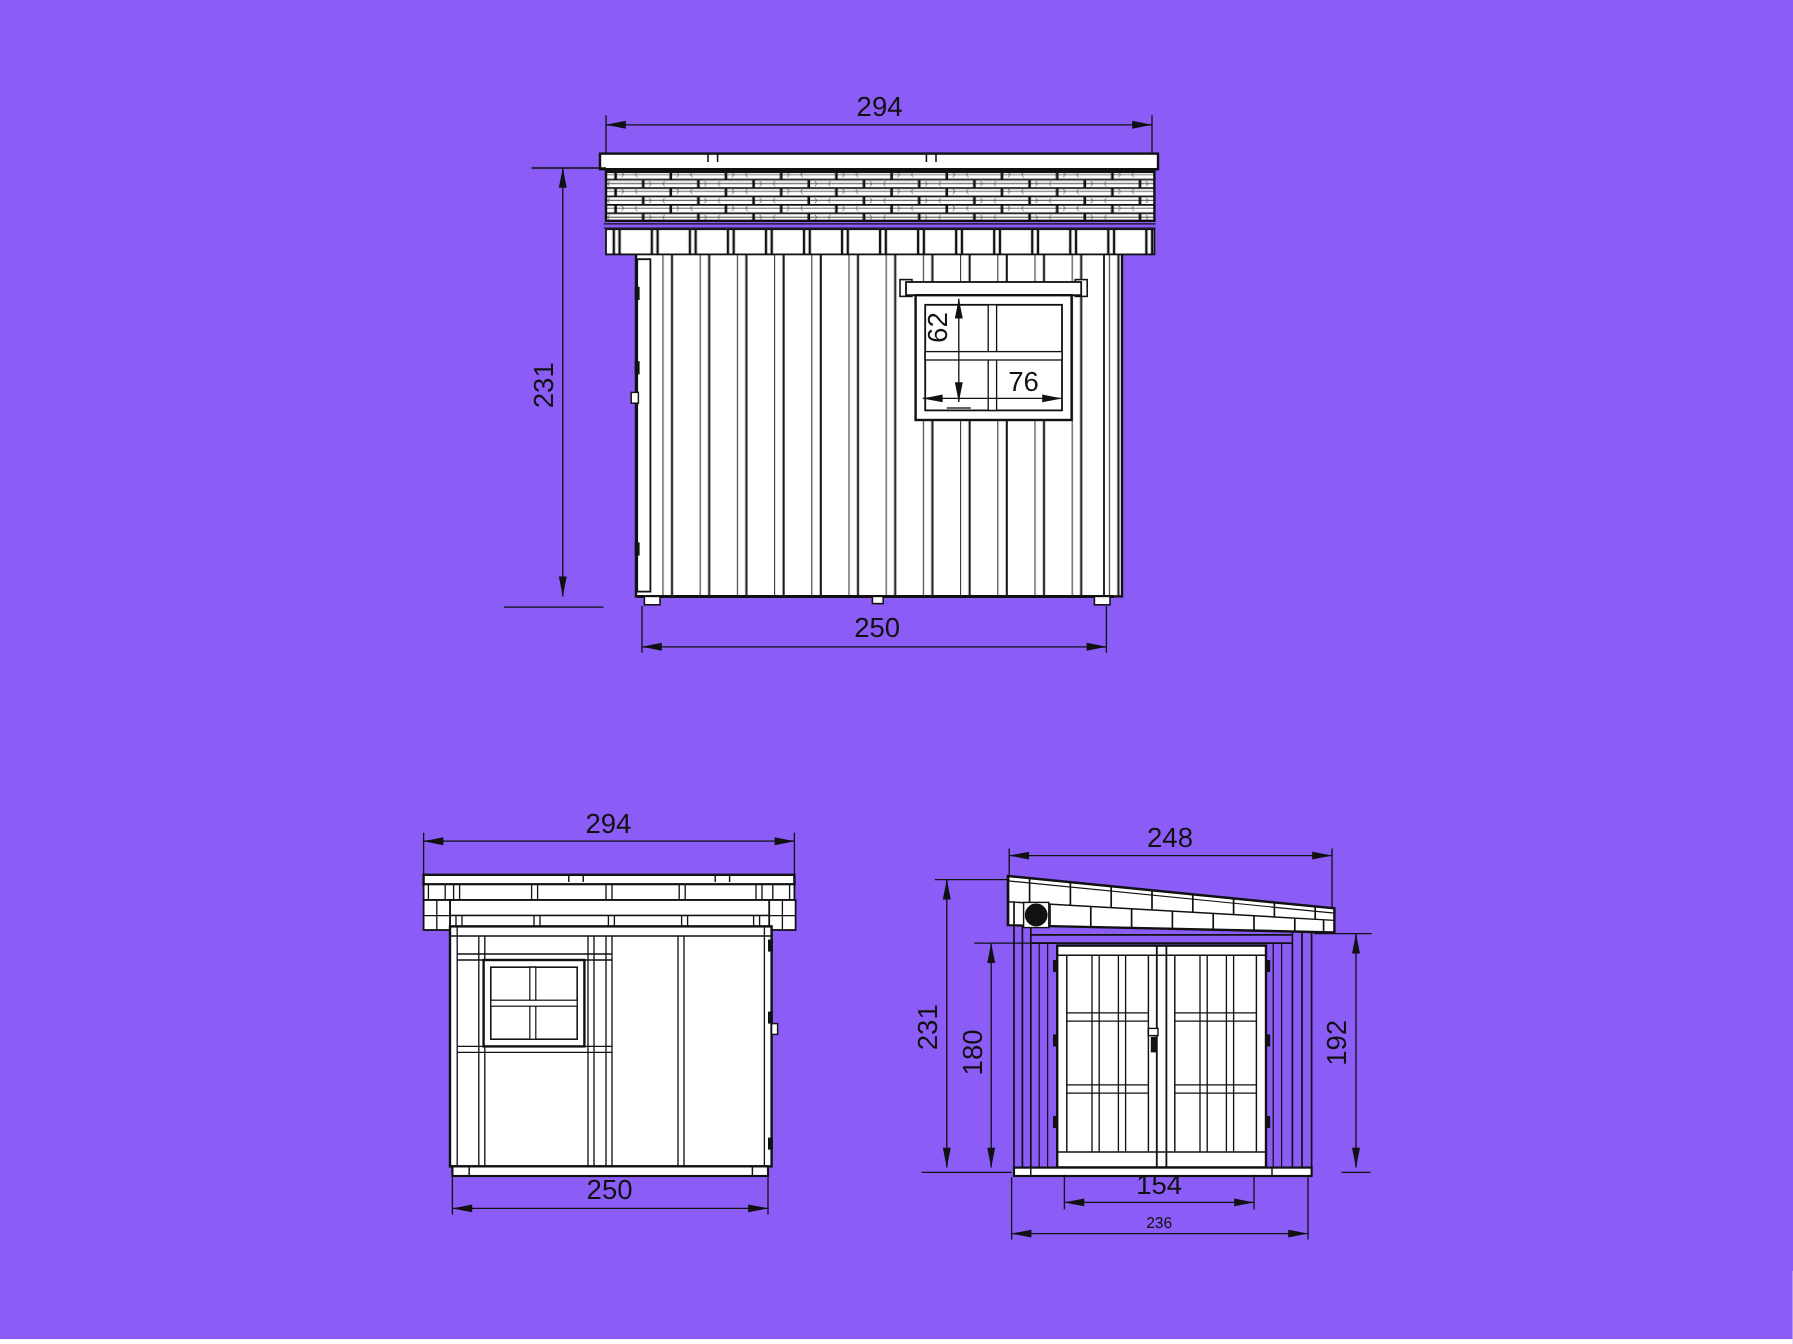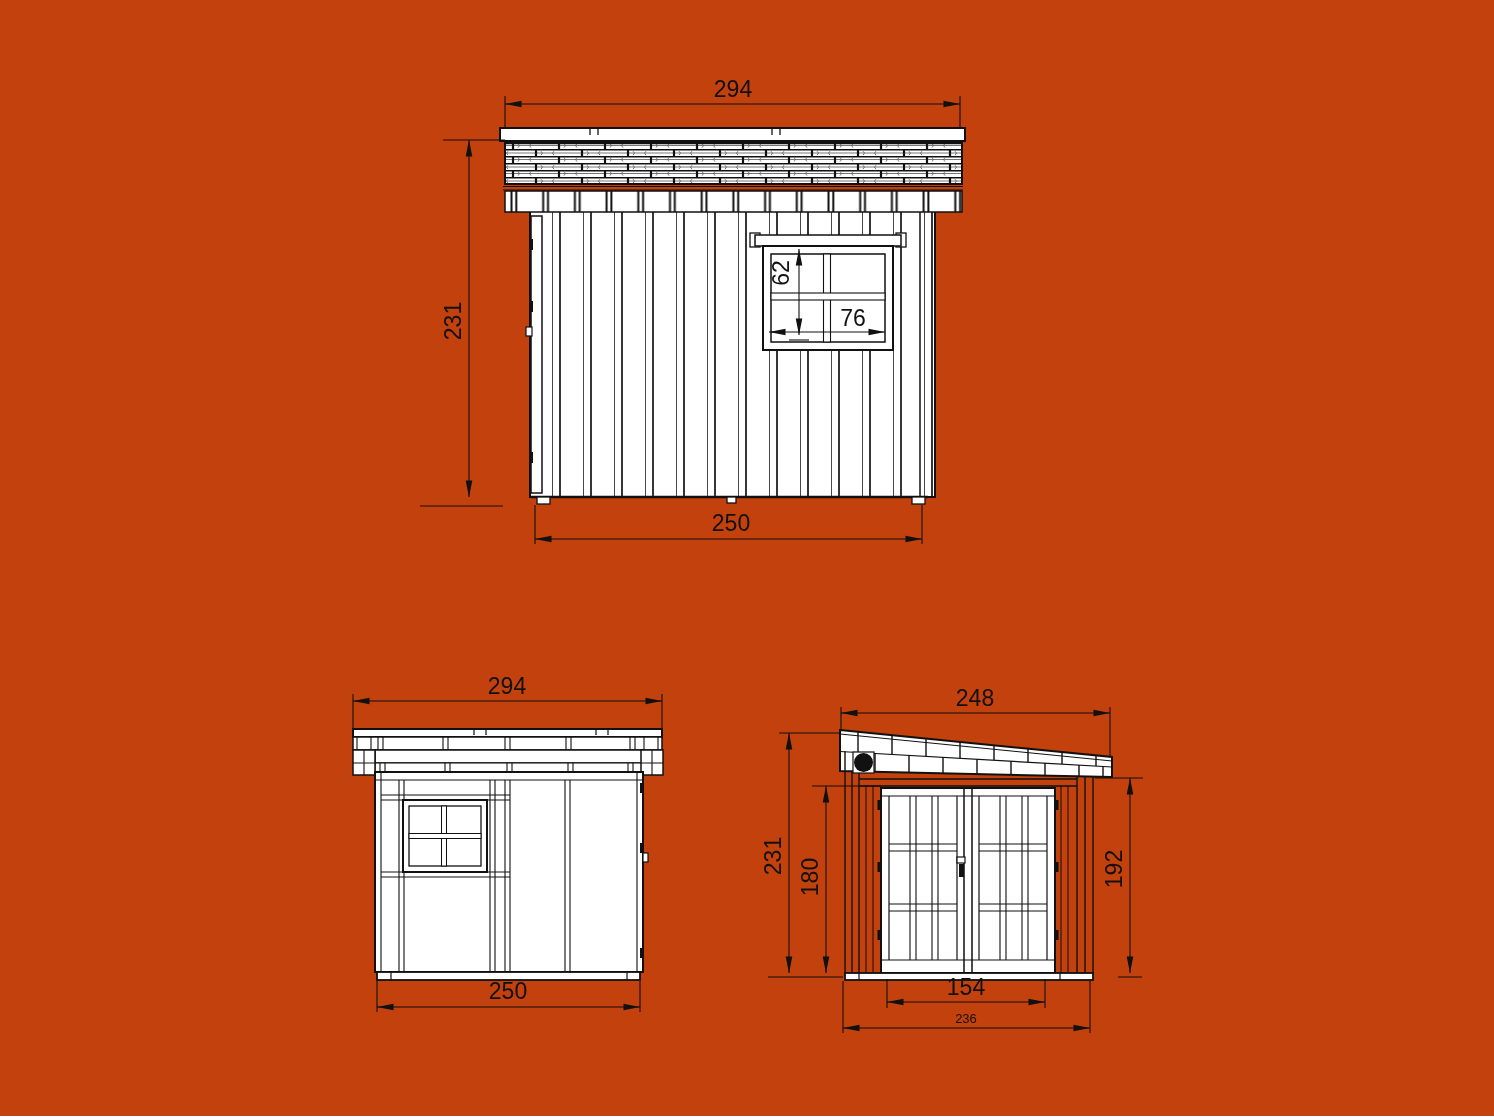--- a/index.html
+++ b/index.html
@@ -1,16 +1,16 @@
 <!DOCTYPE html>
 <html><head>
 <meta charset="utf-8">
 <style>
   html,body{margin:0;padding:0;background:#ffffff;}
-  .canvas{width:1494px;height:1116px;position:relative;background:#c2410c;overflow:hidden;}
+  .canvas{width:1494px;height:1116px;position:relative;background:#8b5cf6;overflow:hidden;}
   svg{position:absolute;left:0;top:0;}
   text{font-family:"Liberation Sans","DejaVu Sans",sans-serif;fill:#111111;}
   .dt{font-size:23px;text-anchor:middle;}
   .dts{font-size:13px;text-anchor:middle;}
   .ln{stroke:#111111;fill:none;}
   .fw{fill:#ffffff;stroke:#111111;}
   .dim{stroke:#111111;stroke-width:1.1;fill:none;}
   .blk{fill:#111111;stroke:none;}
 </style>
 </head>

